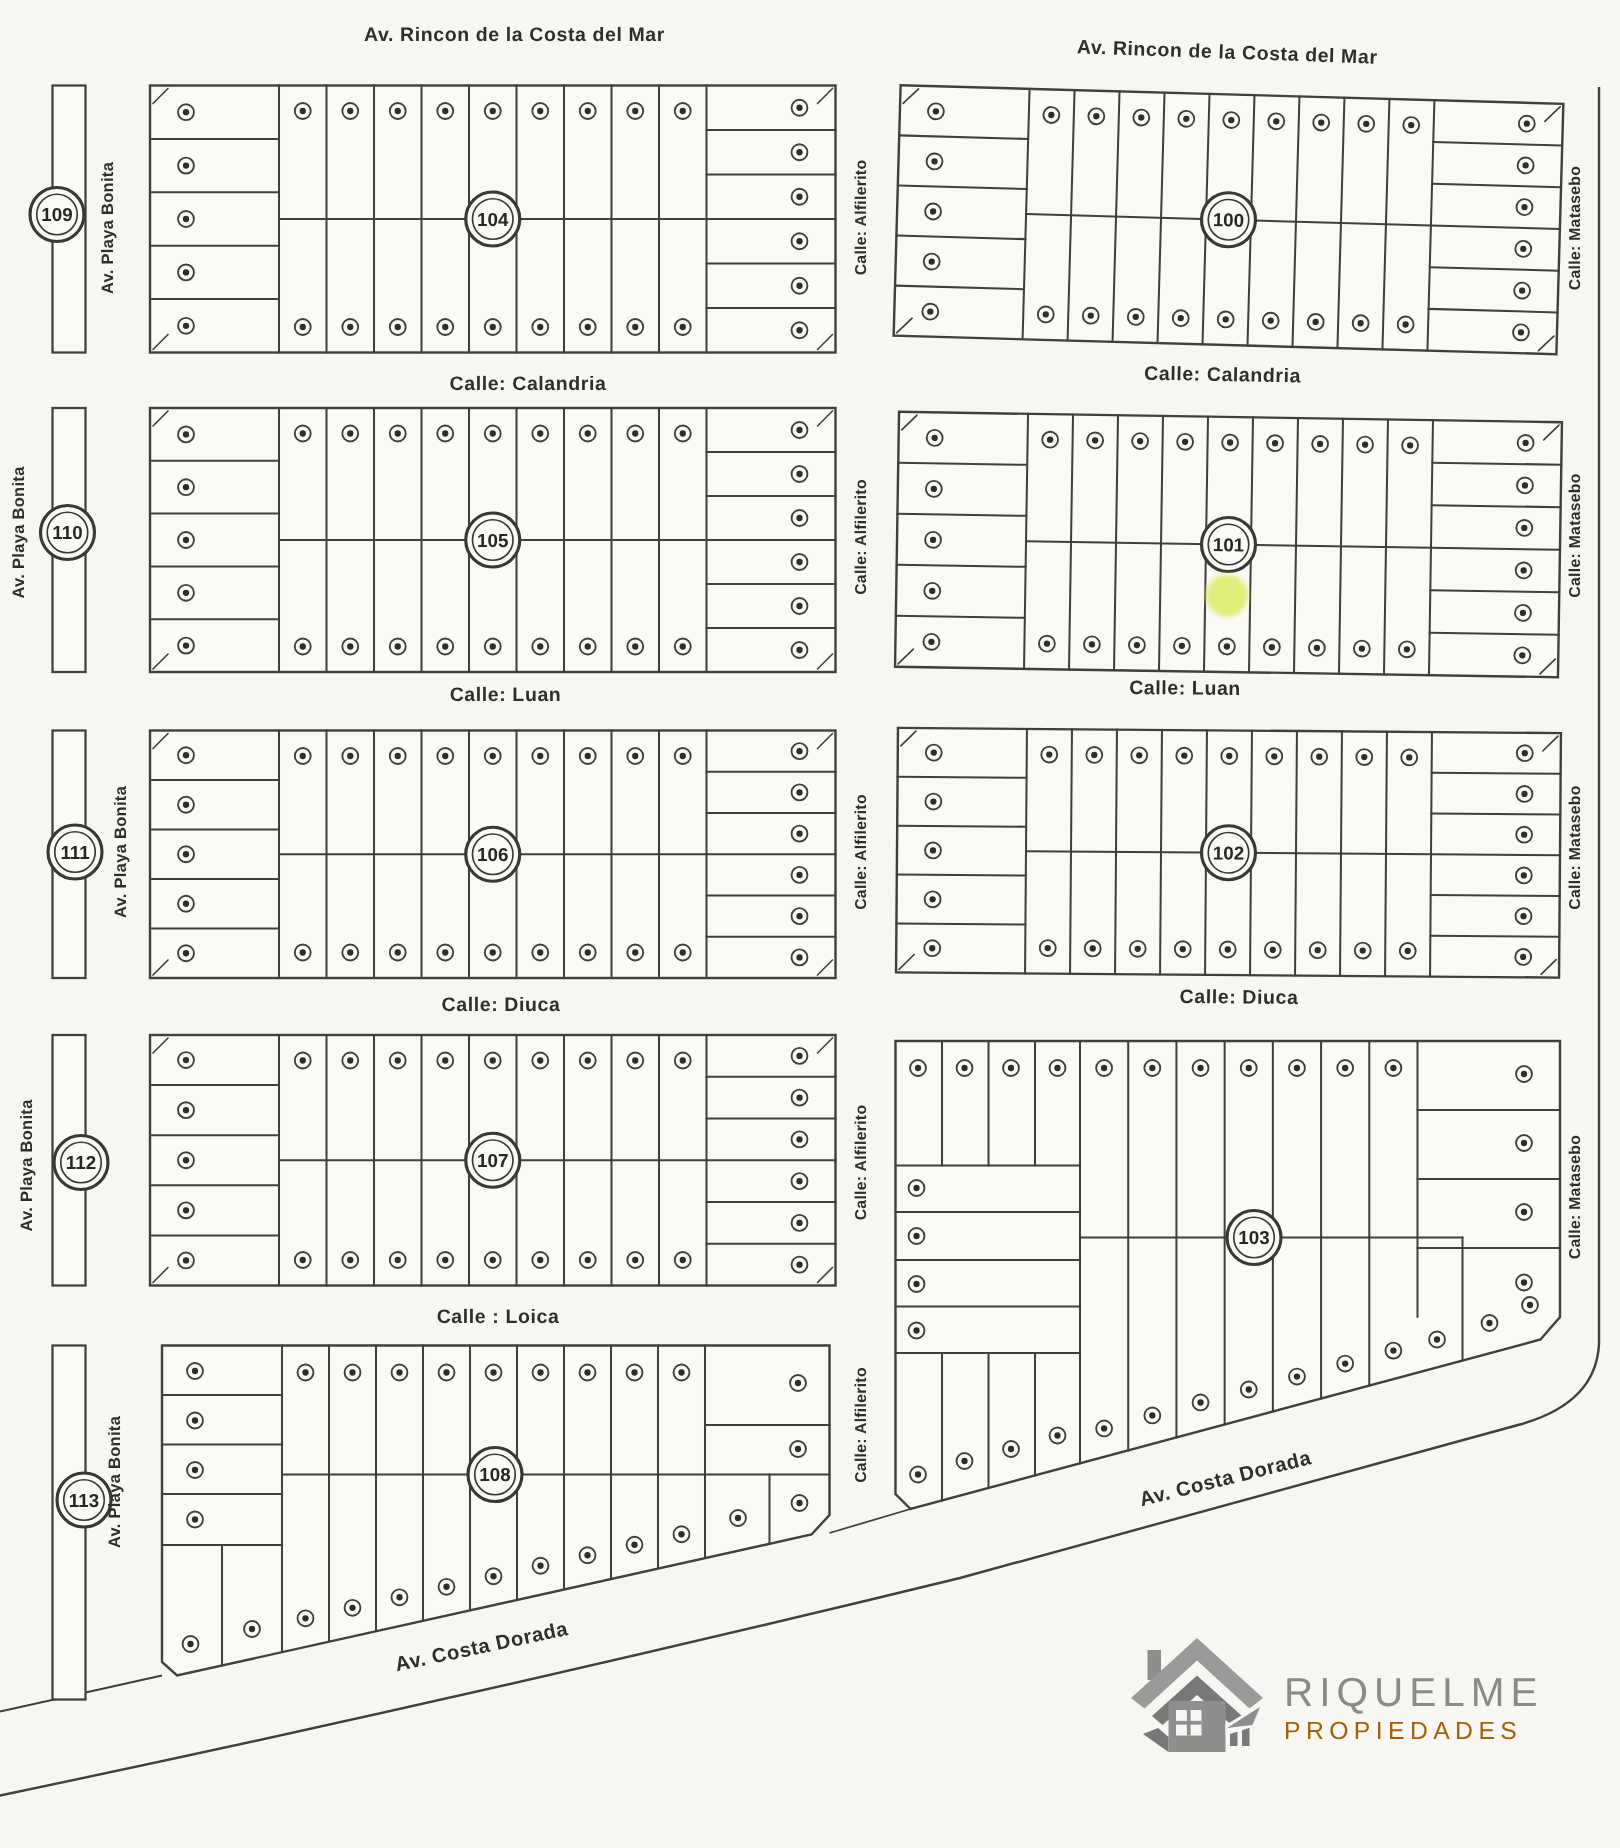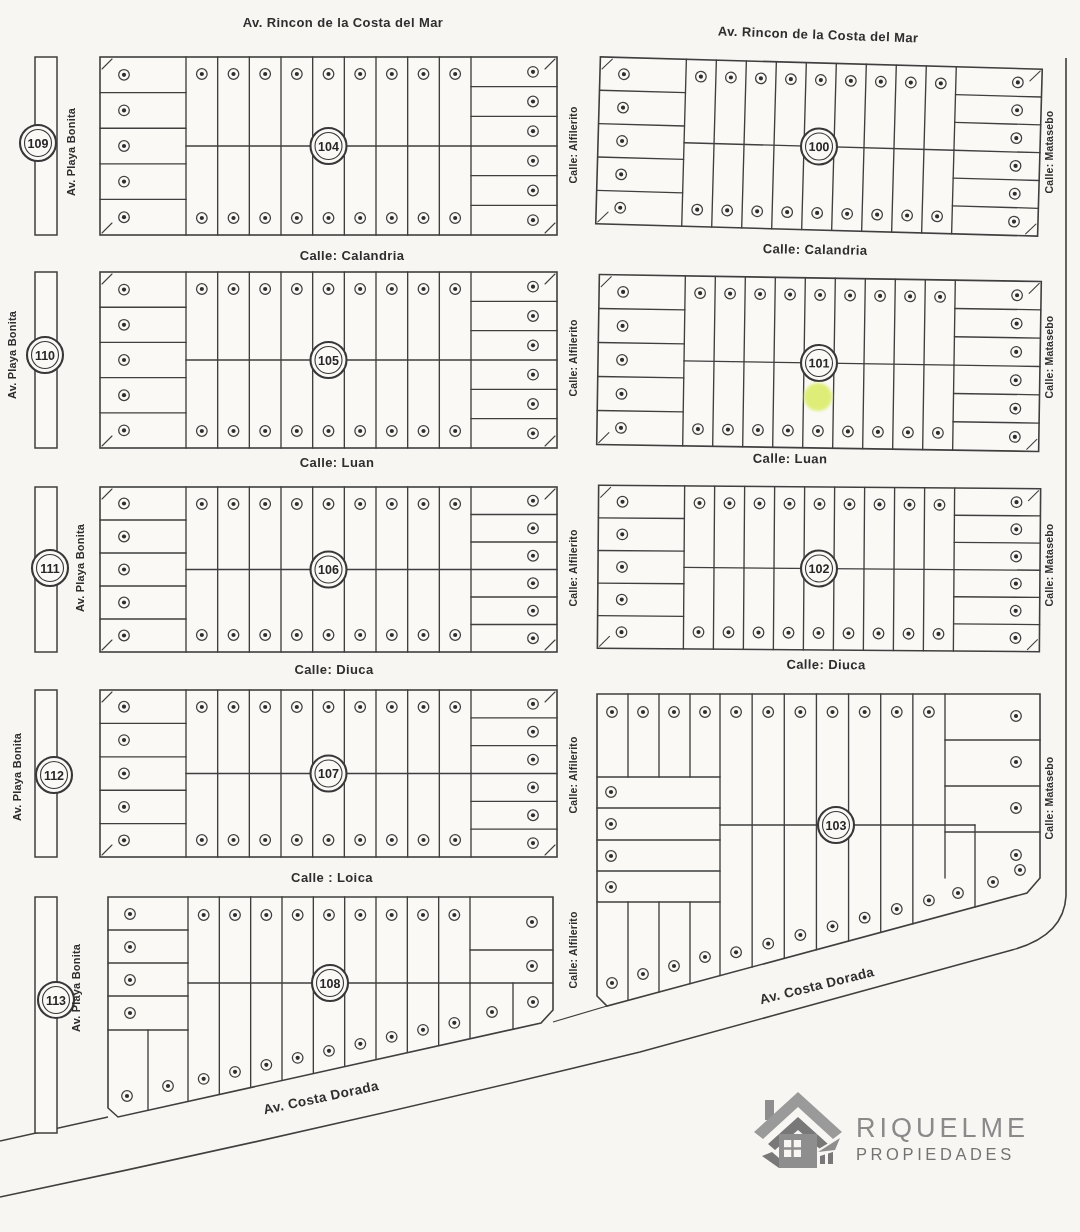--- a/index.html
+++ b/index.html
@@ -2,21 +2,21 @@
 <html><head>
 <meta charset="utf-8">
 <style>
   html,body{margin:0;padding:0;background:#e8e8e8;}
   .page{position:relative;width:1080px;height:1232px;background:#f7f6f3;overflow:hidden;
         font-family:"Liberation Sans",sans-serif;}
   svg text{font-family:"Liberation Sans",sans-serif;}
   .logo{position:absolute;left:752px;top:1078px;width:290px;height:95px;display:flex;align-items:center;gap:12px;}
   .logo-text{display:flex;flex-direction:column;line-height:1.05;}
   .logo-name{font-size:27px;letter-spacing:4px;color:#8a8a8a;font-weight:400;margin-top:26px;}
-  .logo-tag{font-size:16.5px;letter-spacing:3.6px;color:#737373;font-weight:400;margin-top:3px;}
+  .logo-tag{font-size:16.5px;letter-spacing:3.6px;color:#a16207;font-weight:400;margin-top:3px;}
 </style>
 </head>
 <body>
 
 <div class="page">
   <svg id="map" width="1080" height="1232" viewBox="0 0 1080 1232">
       <g>
         <path d="M1066,58 L1066,896 Q1064,936 1012,950 L640,1052 Q320,1130 0,1197" fill="none" stroke="#3f3f3f" stroke-width="1.6"></path>
         <path d="M0,1141 L108,1117" fill="none" stroke="#3f3f3f" stroke-width="1.4"></path>
         <path d="M553,1022 L607,1006" fill="none" stroke="#3f3f3f" stroke-width="1.2"></path>

